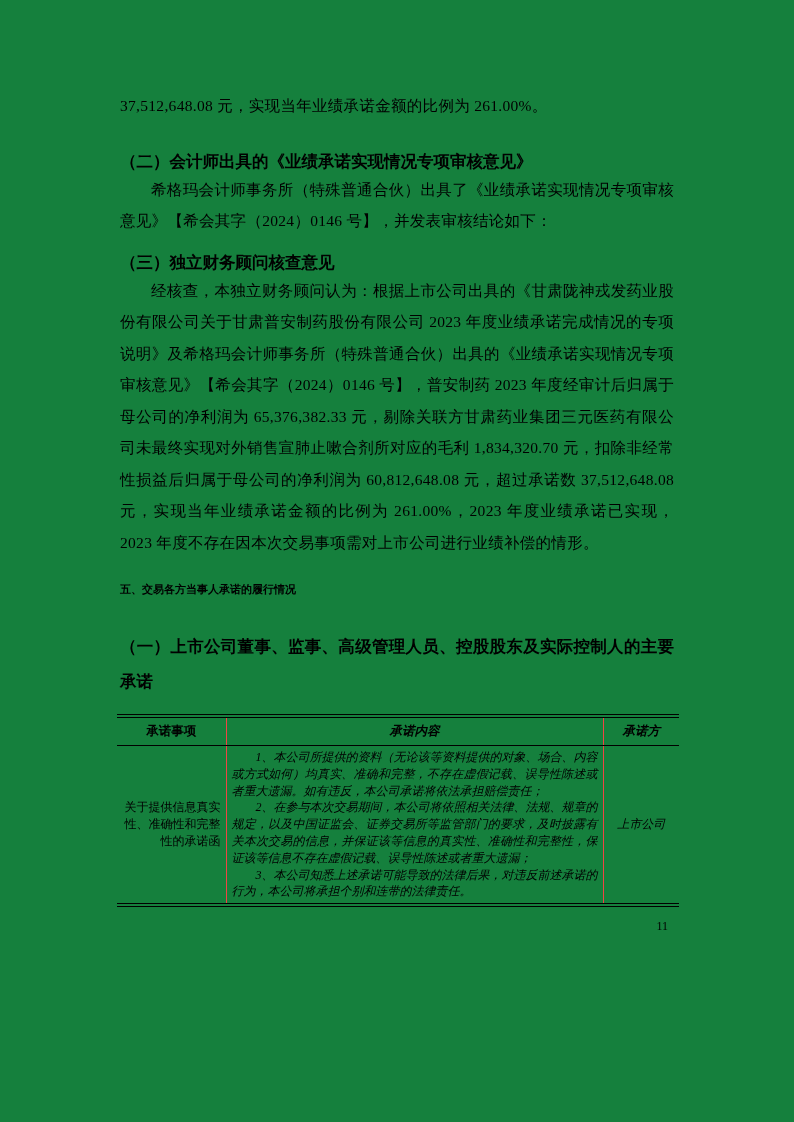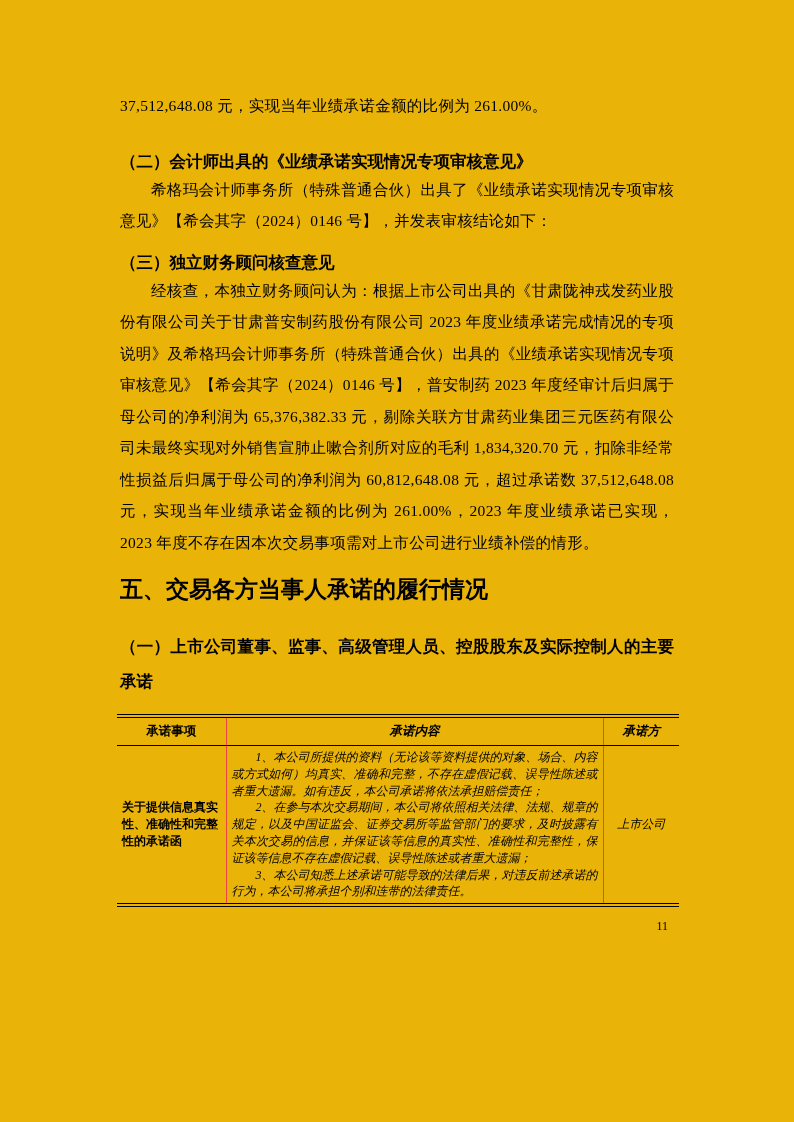--- a/index.html
+++ b/index.html
@@ -1,20 +1,20 @@
 <!DOCTYPE html>
 <html lang="zh"><head>
 <meta charset="utf-8">
 <style>
   html,body{margin:0;padding:0;background:#888;}
   .page{
     position:relative;
     width:794px;height:1122px;
     margin:0 auto;
-    background:#eab308;
+    background:#15803d;
     box-sizing:border-box;
     padding:90px 120px 0 120px;
     font-family:"Liberation Serif","DejaVu Serif",serif;
     color:#000;
   }
   p.body-text{
     margin:0;
     font-size:15.5px;
     line-height:31.5px;
     text-align:justify;
@@ -28,21 +28,21 @@
     font-size:16.5px;
     line-height:26px;
     text-align:justify;
   }
   .h-sub.mt-h2{margin-top:26px;}
   .h-sub.mt-h3{margin-top:12px;}
   .h-main{
     margin:17px 0 0 0;
     font-family:"Liberation Sans","DejaVu Sans",sans-serif;
     font-weight:bold;
-    font-size:23px;
+    font-size:11px;
     line-height:28px;
   }
   .h-sub.two-line{margin-top:26px;line-height:35px;font-size:16.5px;}
   .mt-p1{margin-top:20px;}
   .mt-quote{margin-top:13px;}
   .mt-verif{margin-top:14px;}
   table.commitments{
     width:562px;
     margin:15px 0 0 -3px;
     border-collapse:collapse;
@@ -61,24 +61,23 @@
   }
   table.commitments td{
     padding:3px 5px;
     vertical-align:middle;
   }
   col.c-item{width:109px;}
   col.c-content{width:377px;}
   col.c-party{width:76px;}
   .v-line-l{border-left:1px solid #ef4444;font-style:italic;}
   td.cell-item{
-    text-align:left;
+    text-align:right;
     line-height:17px;
     font-size:12px;
-    font-weight:bold;
   }
   td.cell-content p{
     margin:0;
     text-indent:2em;
     text-align:justify;
     line-height:16.8px;
     font-size:12px;
   }
   td.cell-party{
     text-align:center;

